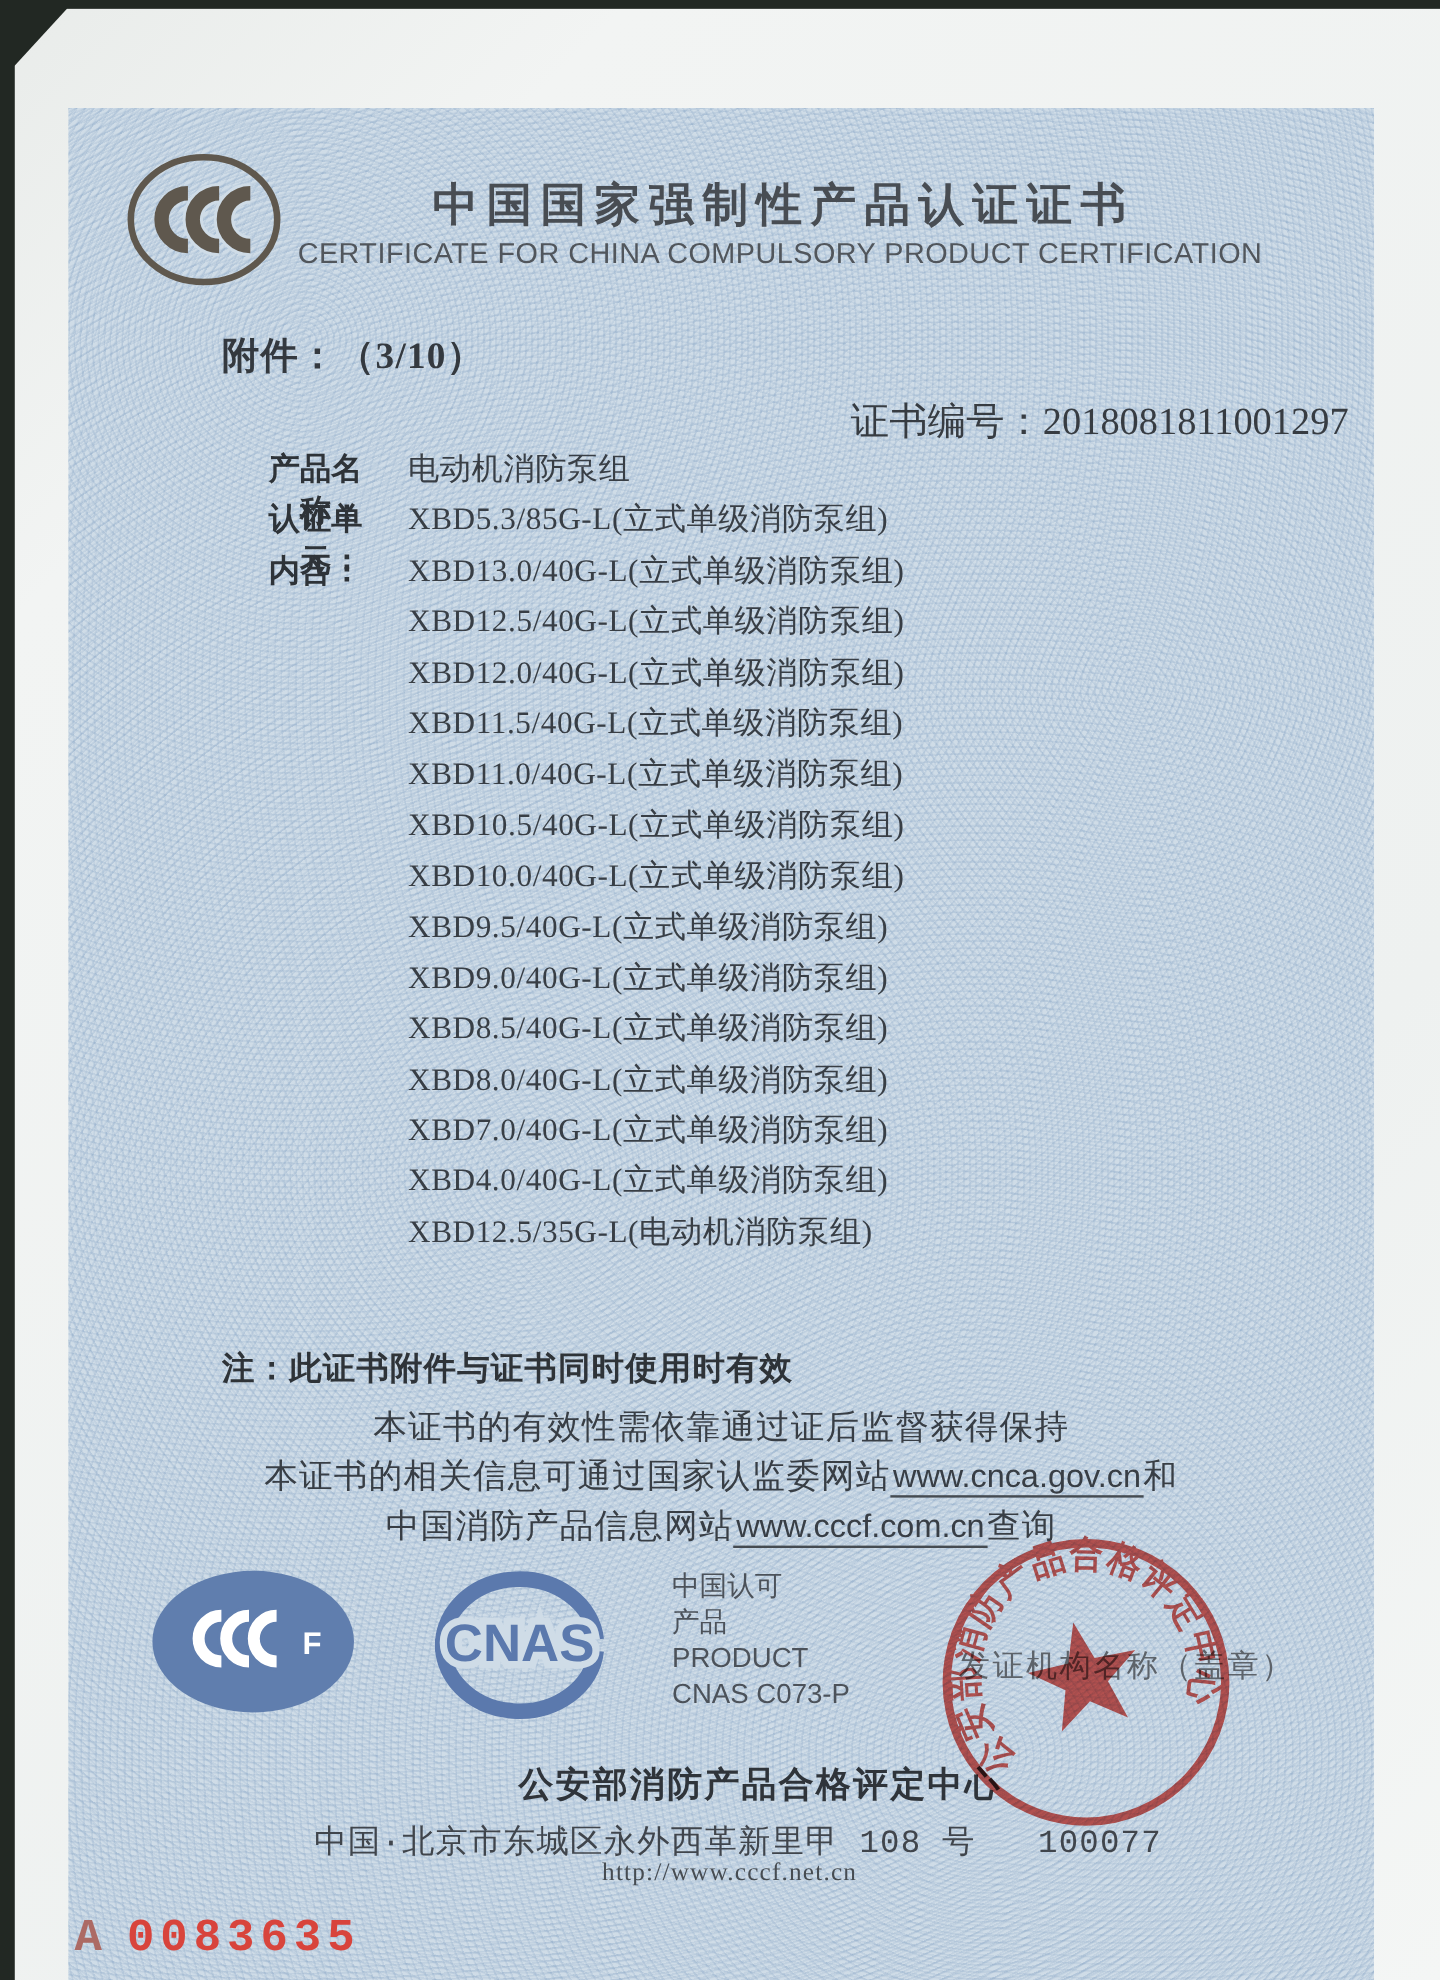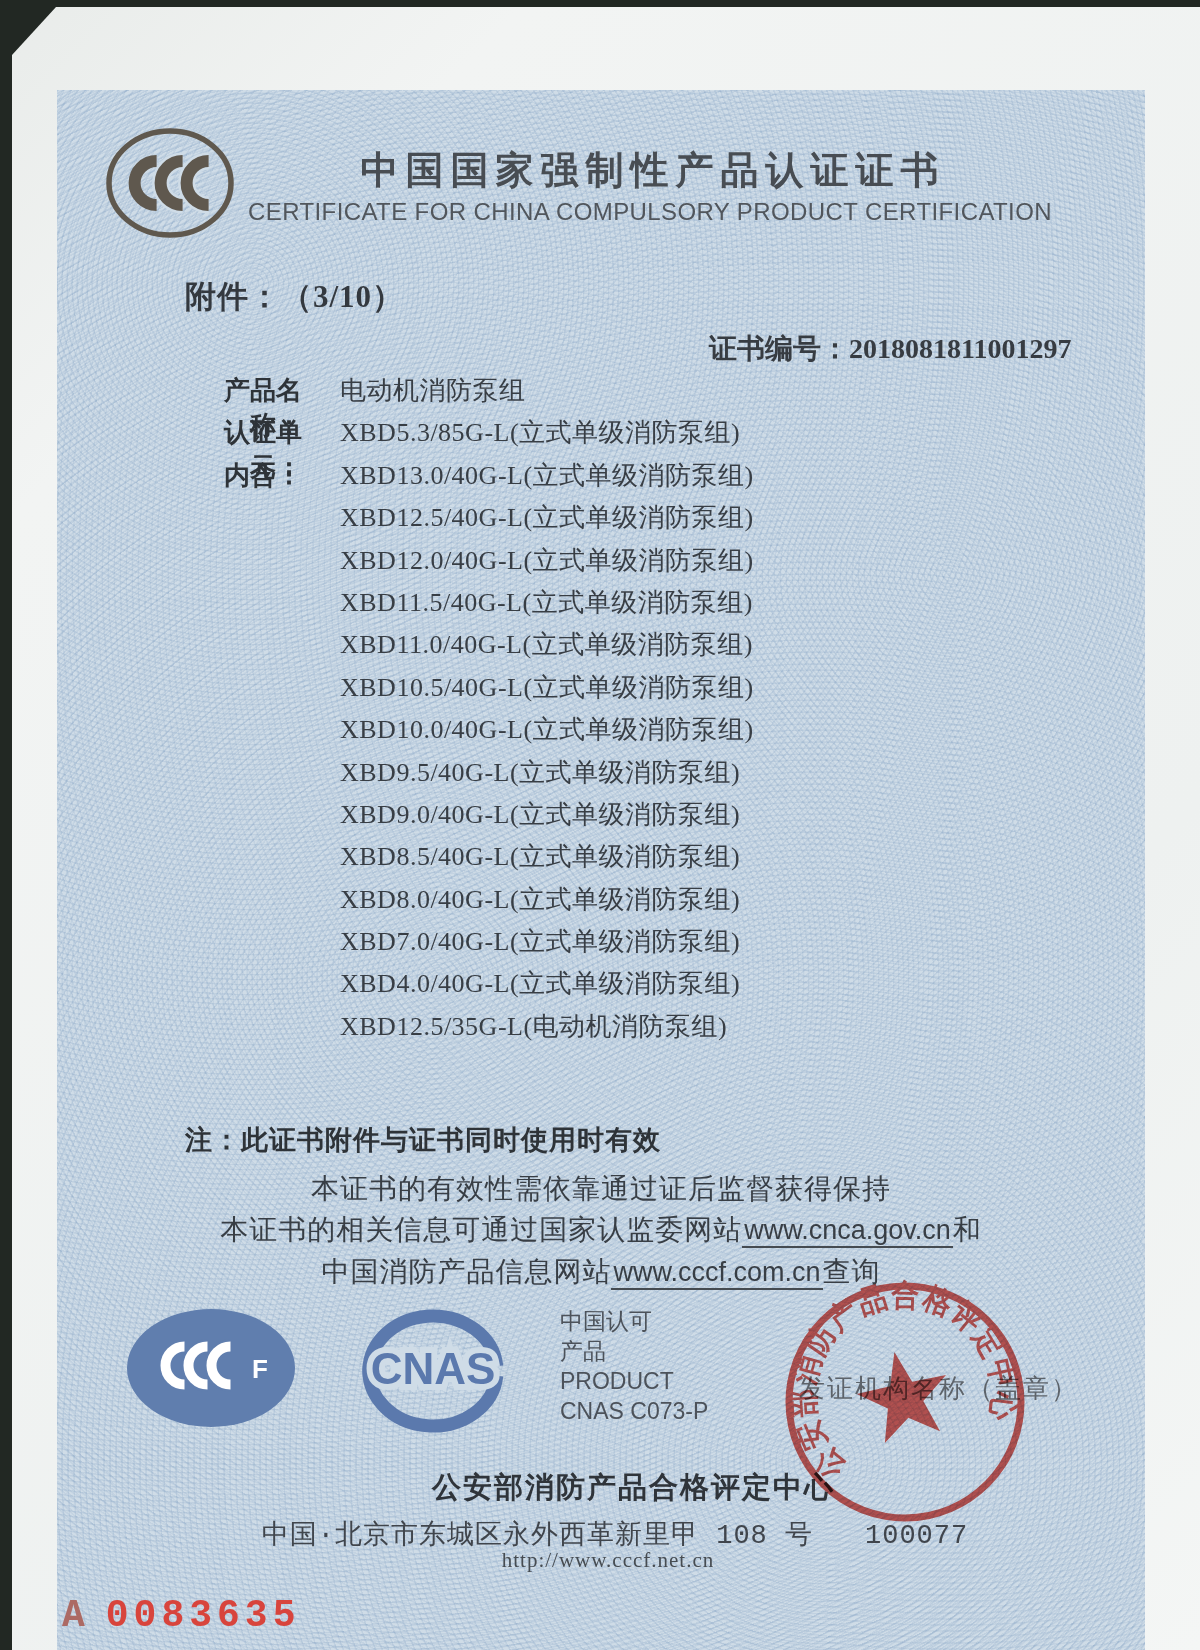--- a/index.html
+++ b/index.html
@@ -19,21 +19,21 @@
       repeating-radial-gradient(circle at 70% 85%, rgba(110,145,185,.16) 0 1px, rgba(255,255,255,0) 2px 6px);
     color:#3a4046;}
   .abs{position:absolute;}
   .title-cn{left:0;right:0;top:55px;text-align:center;padding-left:104px;
     font-family:"Liberation Sans","DejaVu Sans",sans-serif;
     font-size:38px;font-weight:600;letter-spacing:7px;color:#484d53;}
   .title-en{left:0;right:0;top:108px;text-align:center;padding-left:98px;
     font-family:"Liberation Sans","DejaVu Sans",sans-serif;
     font-size:24px;color:#51565c;letter-spacing:.4px;}
   .attachment{left:128px;top:186px;font-size:31px;font-weight:600;color:#34393f;letter-spacing:1px;}
-  .cert-no{left:652px;top:240px;font-size:28px;color:#373c42;font-weight:bold;}
+  .cert-no{left:652px;top:240px;font-size:32px;color:#373c42;}
   .fields{left:133px;top:283px;}
   .field-row{height:42.4px;display:flex;align-items:flex-start;font-size:26px;}
   .field-label{display:inline-block;width:112px;text-align:right;font-weight:700;color:#2e3338;
     font-family:"Liberation Serif","DejaVu Serif",serif;}
   .field-value{margin-left:38px;letter-spacing:.5px;color:#383e45;text-align:right;}
   .note-line{left:128px;top:1032px;font-size:27px;font-weight:700;color:#2e3338;letter-spacing:1px;}
   .stmt{left:0;right:0;text-align:center;font-size:28px;color:#383e45;letter-spacing:1px;}
   .stmt .url{font-family:"Liberation Sans","DejaVu Sans",sans-serif;font-size:27px;
     border-bottom:2px solid #454b51;padding:0 2px 1px 2px;letter-spacing:0;}
   .stmt1{top:1080px;}

